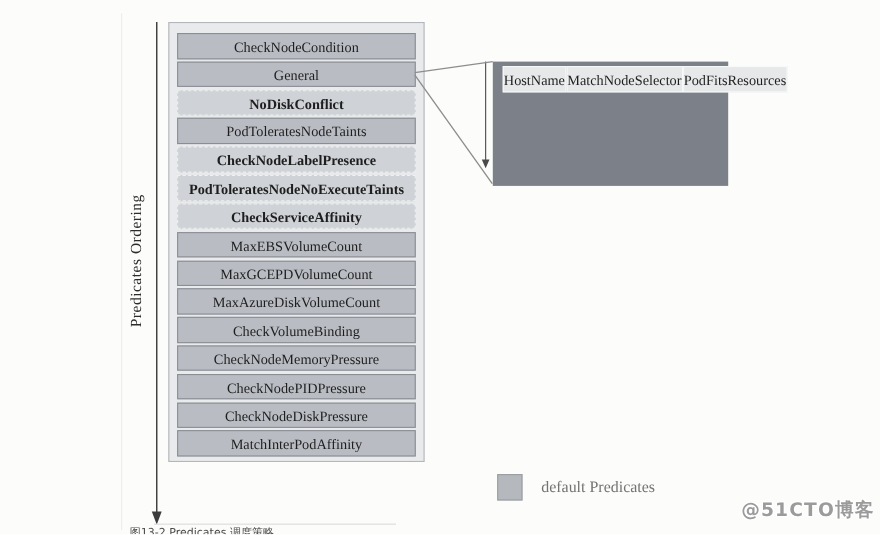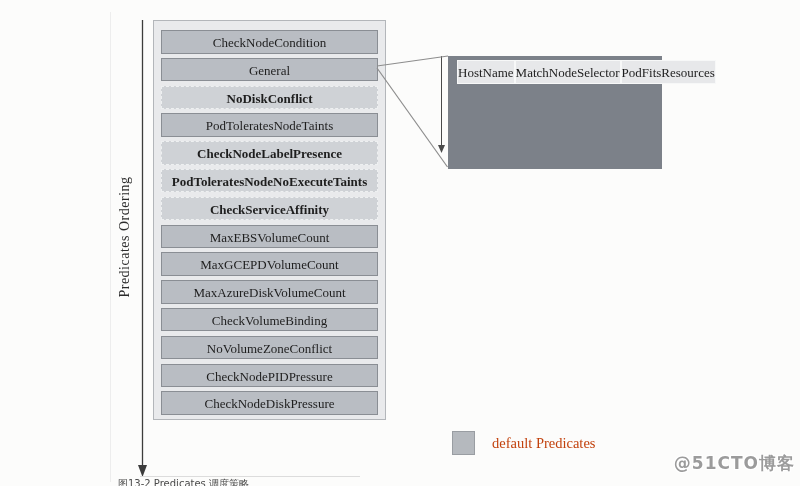--- a/index.html
+++ b/index.html
@@ -57,21 +57,21 @@
   }
   
   .overlay{position:absolute;left:0;top:0;width:800px;height:486px;pointer-events:none;}
   
   .legend{position:absolute;left:452px;top:431px;display:flex;align-items:center;}
   .legend-swatch{
     width:23px;height:24px;
     background:var(--legend-bg,#b5b9be);
     border:1px solid #999da2;box-sizing:border-box;
   }
-  .legend-label{margin-left:17px;font-size:14.5px;color:#c2410c;}
+  .legend-label{margin-left:17px;font-size:14.5px;color:#737373;}
   
   .caption-clip{
     position:absolute;left:118px;top:477px;width:420px;height:9px;
     overflow:hidden;font-size:10px;color:#4a4a4a;
     font-family:"DejaVu Sans","Liberation Sans",sans-serif;
   }
   .caption-rule{
     position:absolute;left:140px;top:476px;width:220px;height:1px;background:#dcdcdc;
   }
   
@@ -97,23 +97,24 @@
     <div class="pbox solid">General</div>
     <div class="pbox dashed">NoDiskConflict</div>
     <div class="pbox solid">PodToleratesNodeTaints</div>
     <div class="pbox dashed">CheckNodeLabelPresence</div>
     <div class="pbox dashed">PodToleratesNodeNoExecuteTaints</div>
     <div class="pbox dashed">CheckServiceAffinity</div>
     <div class="pbox solid">MaxEBSVolumeCount</div>
     <div class="pbox solid">MaxGCEPDVolumeCount</div>
     <div class="pbox solid">MaxAzureDiskVolumeCount</div>
     <div class="pbox solid">CheckVolumeBinding</div>
-    <div class="pbox solid">NoVolumeZoneConflict</div>
+    <div class="pbox solid">CheckNodeMemoryPressure</div>
     <div class="pbox solid">CheckNodePIDPressure</div>
     <div class="pbox solid">CheckNodeDiskPressure</div>
+    <div class="pbox solid">MatchInterPodAffinity</div>
   </div>
 
   <div class="callout">
     <div class="cbox">HostName</div>
     <div class="cbox">MatchNodeSelector</div>
     <div class="cbox">PodFitsResources</div>
   </div>
 
   <svg class="overlay" viewBox="0 0 800 486">
     <g>

